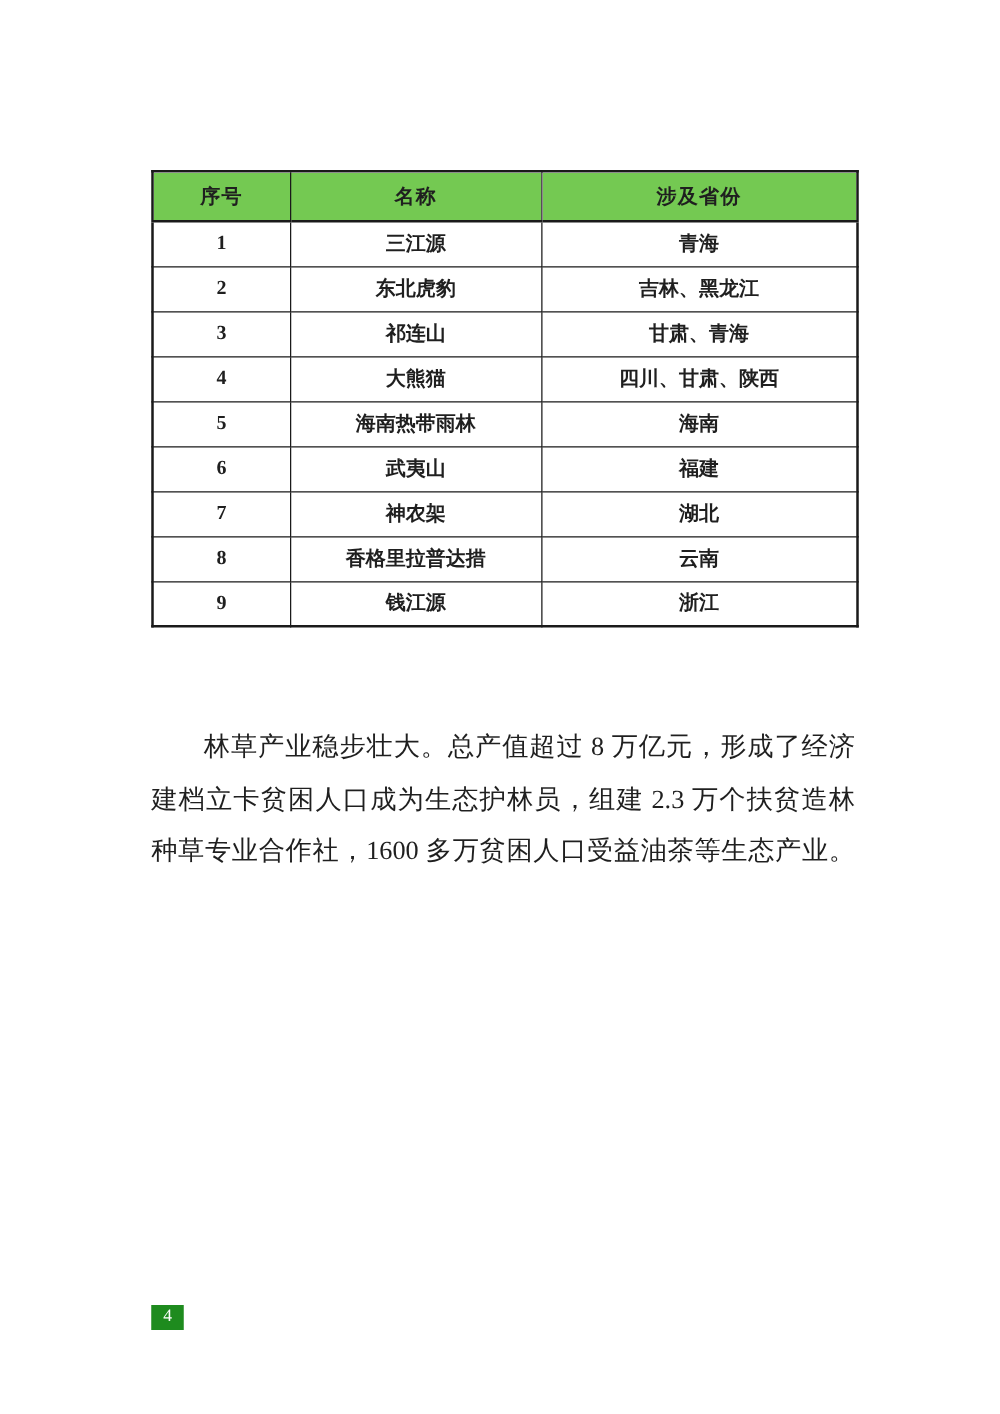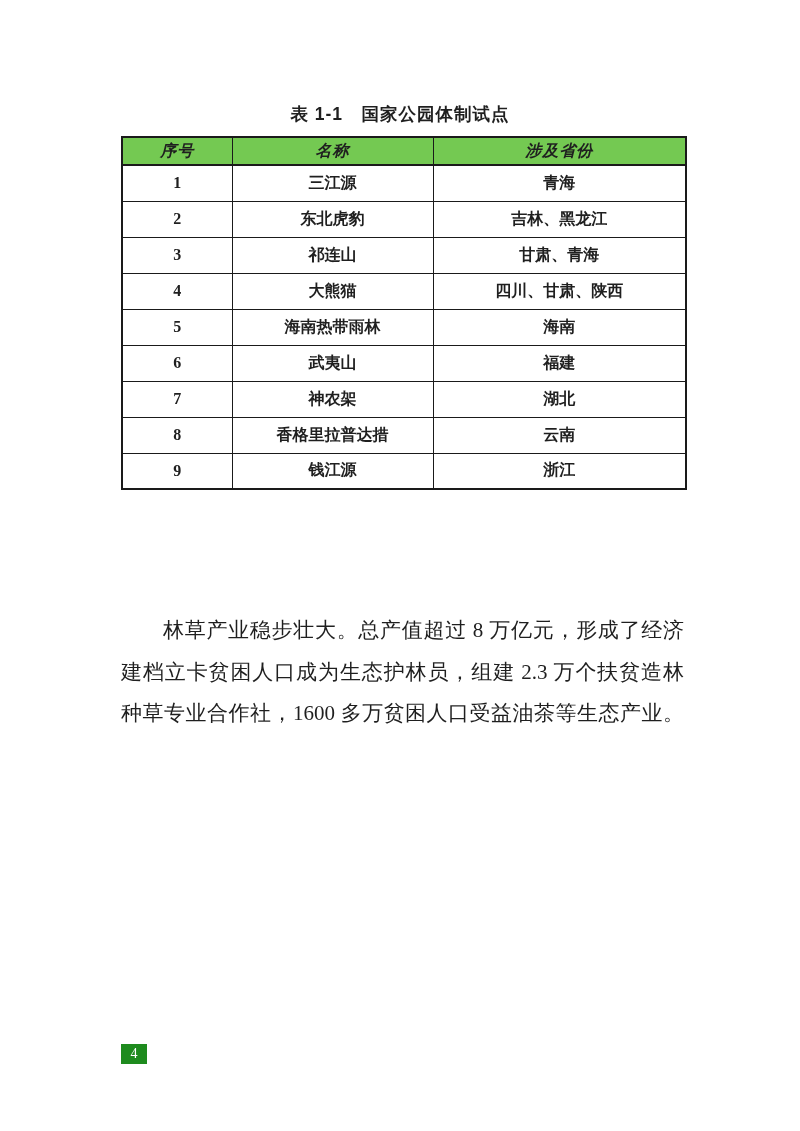--- a/index.html
+++ b/index.html
@@ -44,21 +44,21 @@
     border: 1px solid var(--border_black, #1a1a1a);
     text-align: center;
     vertical-align: middle;
     padding: 0;
     color: var(--text_black, #1f1f1f);
     overflow: hidden;
   }
   .parks-table {
     border: 2px solid var(--border_black, #1a1a1a);
   }
-  .parks-table thead tr { height: 28px; font-style: italic; }
+  .parks-table thead tr { height: 40px; }
   .parks-table tbody tr { height: 36px; }
   .parks-table th {
     background: var(--header_green, #74C952);
     font-family: "Liberation Sans", "DejaVu Sans", sans-serif;
     font-weight: bold;
     font-size: 16px;
     border-bottom: 2px solid var(--border_black, #1a1a1a);
     letter-spacing: 1px;
   }
   .parks-table td {
@@ -71,21 +71,20 @@
   }
   
   .paragraph {
     position: absolute;
     top: 577px;
     left: 121px;
     width: 563px;
     font-family: "Liberation Serif", "DejaVu Serif", serif;
     font-size: 21px;
     color: var(--text_black, #1f1f1f);
-    margin-top: 33px;
   }
   .para-line {
     line-height: 41.5px;
     height: 41.5px;
     text-align: justify;
     text-align-last: justify;
     white-space: normal;
     overflow: hidden;
   }
   .para-line:first-child {
@@ -104,21 +103,20 @@
     font-size: 14px;
     line-height: 20px;
     text-align: center;
   }
 </style>
 </head>
 <body>
 
 <div class="page">
 
-  <div class="doc-title">表 1-1　国家公园体制试点</div>
 
   <table class="parks-table">
     <colgroup>
       <col class="c-no">
         <col class="c-name">
         <col class="c-prov">
     </colgroup>
     <thead>
       <tr>
         <th>序号</th>

